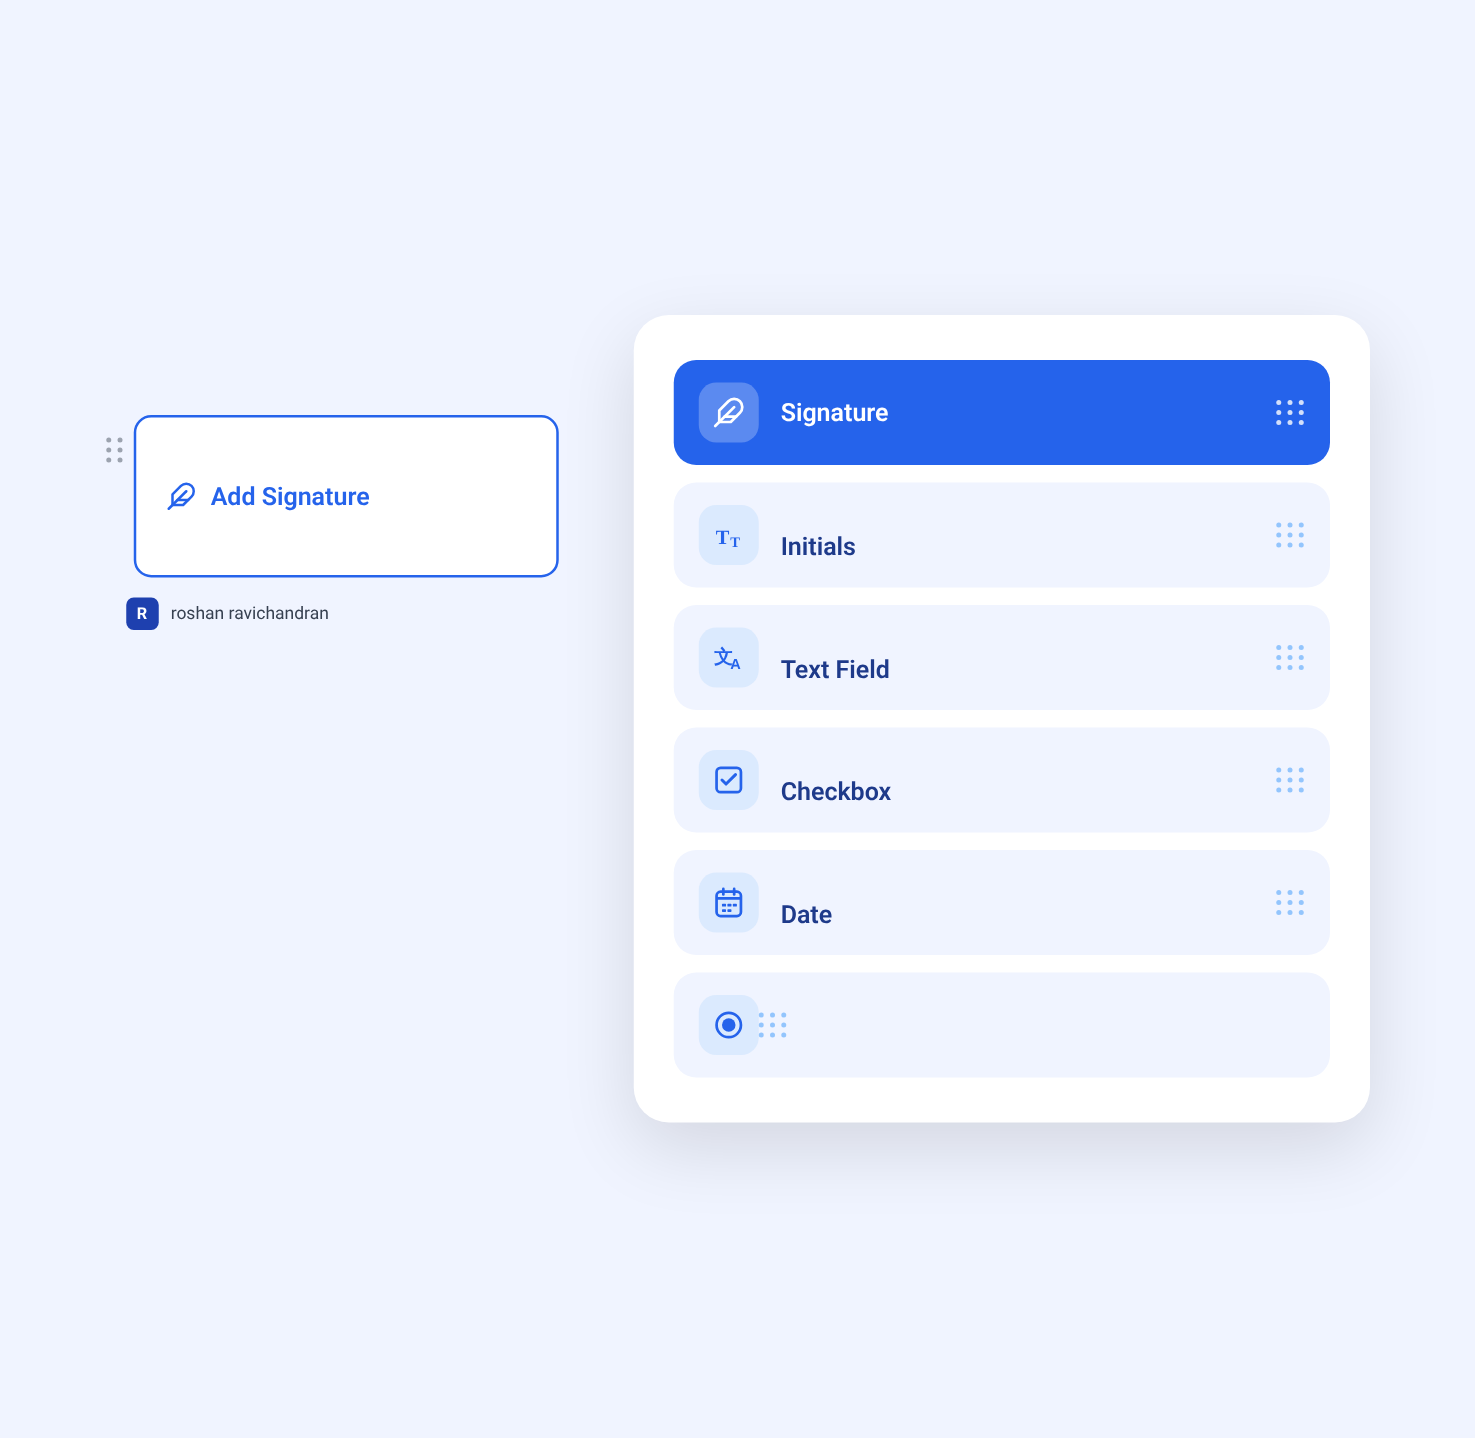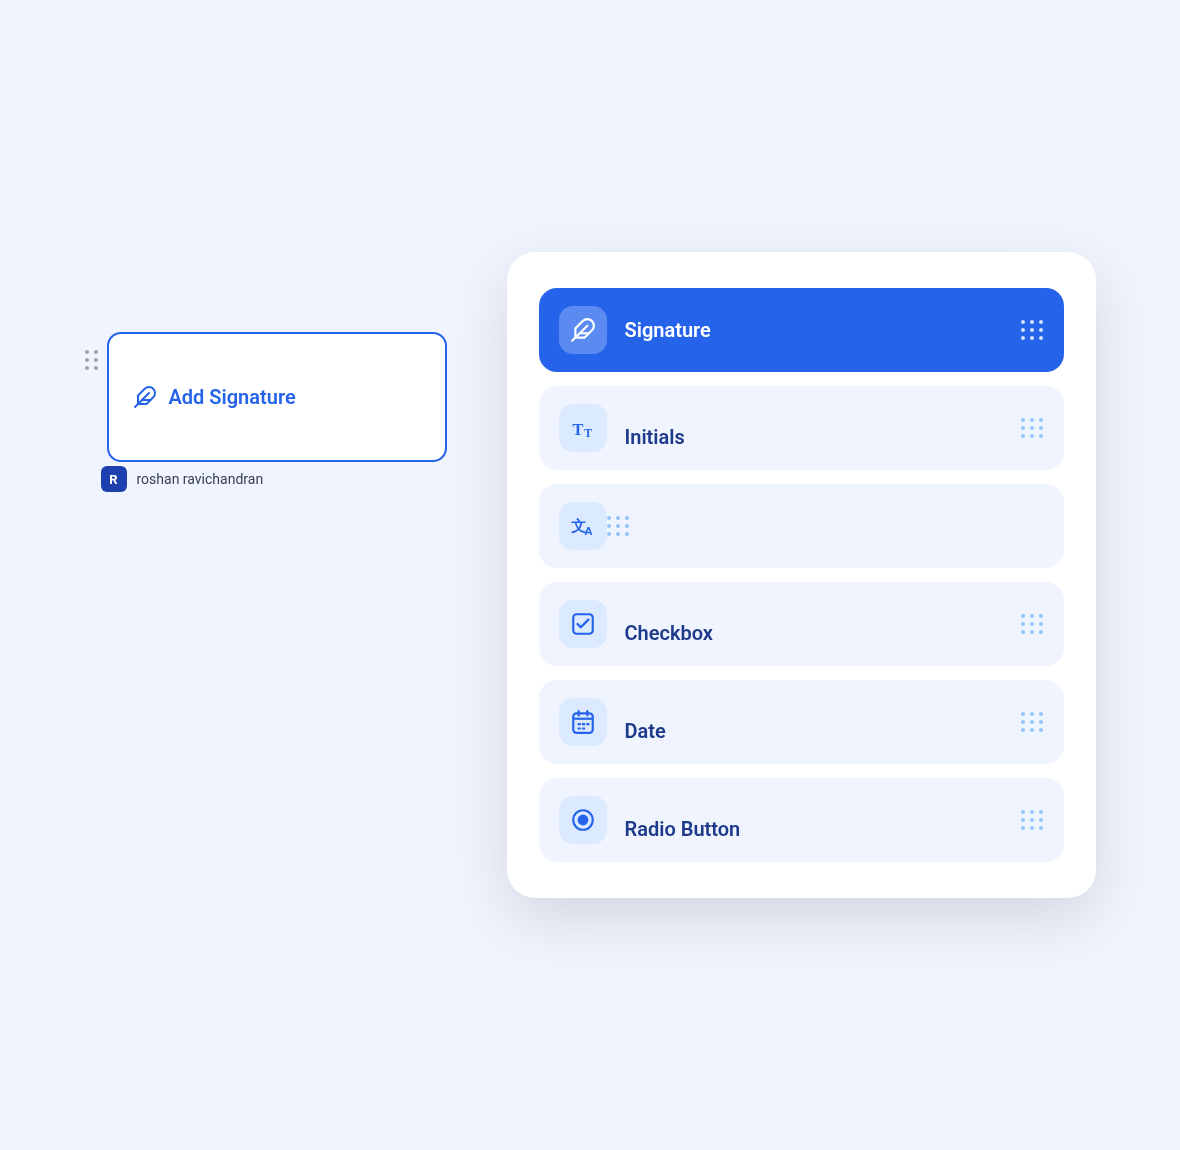--- a/index.html
+++ b/index.html
@@ -25,21 +25,21 @@
       align-items: flex-start;
       gap: 60px;
       position: relative;
     }
 
     
     .left-panel {
       display: flex;
       flex-direction: column;
       align-items: flex-start;
-      gap: 4px;
+      gap: 16px;
       margin-top: 80px;
     }
 
     .drag-handle-outer {
       display: flex;
       align-items: flex-start;
       gap: 8px;
     }
 
     .drag-dots {
@@ -273,20 +273,21 @@
       </div>
     </div>
 
     <div class="menu-item inactive">
       <div class="item-icon-wrap">
         <svg width="28" height="28" viewBox="0 0 24 24" fill="none" xmlns="http://www.w3.org/2000/svg">
           <text x="2" y="16" font-size="13" font-weight="700" fill="#2563eb" font-family="sans-serif">文</text>
           <text x="13" y="20" font-size="10" font-weight="700" fill="#2563eb" font-family="sans-serif">A</text>
         </svg>
       </div>
+      <span class="item-label">Text Field</span>
       <div class="drag-grid">
         <div class="drag-grid-dot"></div>
         <div class="drag-grid-dot"></div>
         <div class="drag-grid-dot"></div>
         <div class="drag-grid-dot"></div>
         <div class="drag-grid-dot"></div>
         <div class="drag-grid-dot"></div>
         <div class="drag-grid-dot"></div>
         <div class="drag-grid-dot"></div>
         <div class="drag-grid-dot"></div>
@@ -342,21 +343,20 @@
       </div>
     </div>
 
     <div class="menu-item inactive">
       <div class="item-icon-wrap">
         <svg width="26" height="26" viewBox="0 0 24 24" fill="none" xmlns="http://www.w3.org/2000/svg">
           <circle cx="12" cy="12" r="9" stroke="#2563eb" stroke-width="2"></circle>
           <circle cx="12" cy="12" r="5" fill="#2563eb"></circle>
         </svg>
       </div>
-      <span class="item-label">Radio Button</span>
       <div class="drag-grid">
         <div class="drag-grid-dot"></div>
         <div class="drag-grid-dot"></div>
         <div class="drag-grid-dot"></div>
         <div class="drag-grid-dot"></div>
         <div class="drag-grid-dot"></div>
         <div class="drag-grid-dot"></div>
         <div class="drag-grid-dot"></div>
         <div class="drag-grid-dot"></div>
         <div class="drag-grid-dot"></div>

